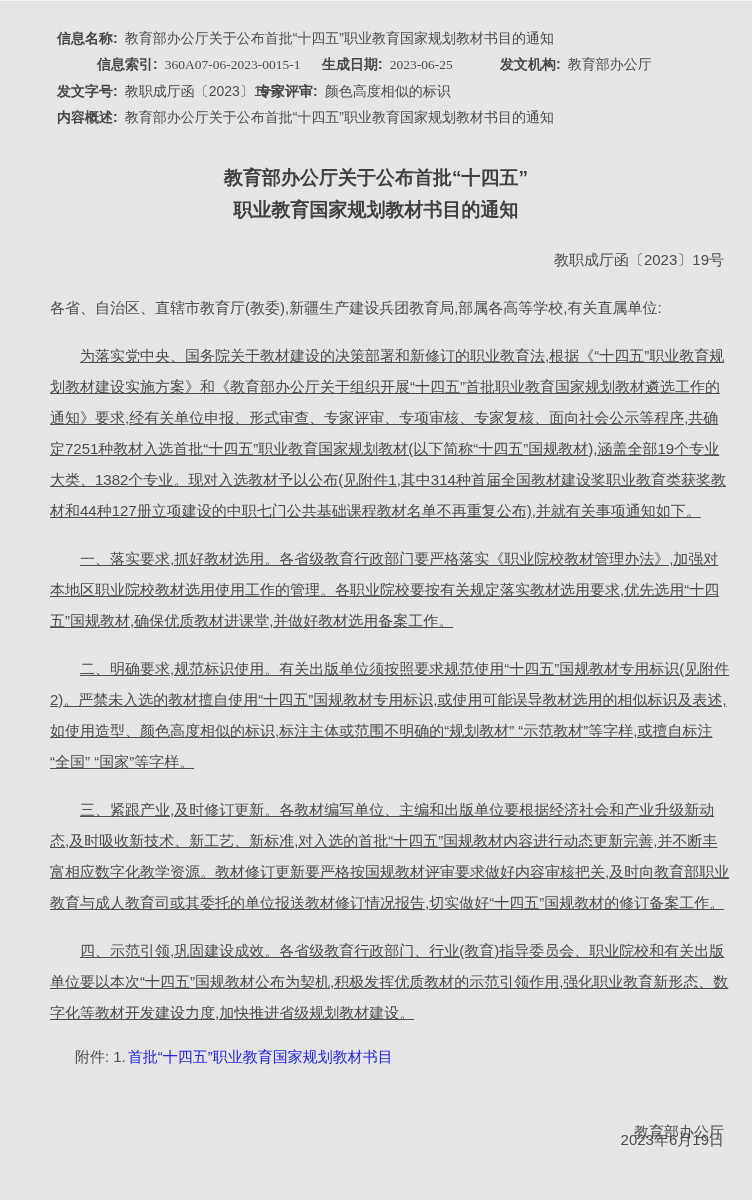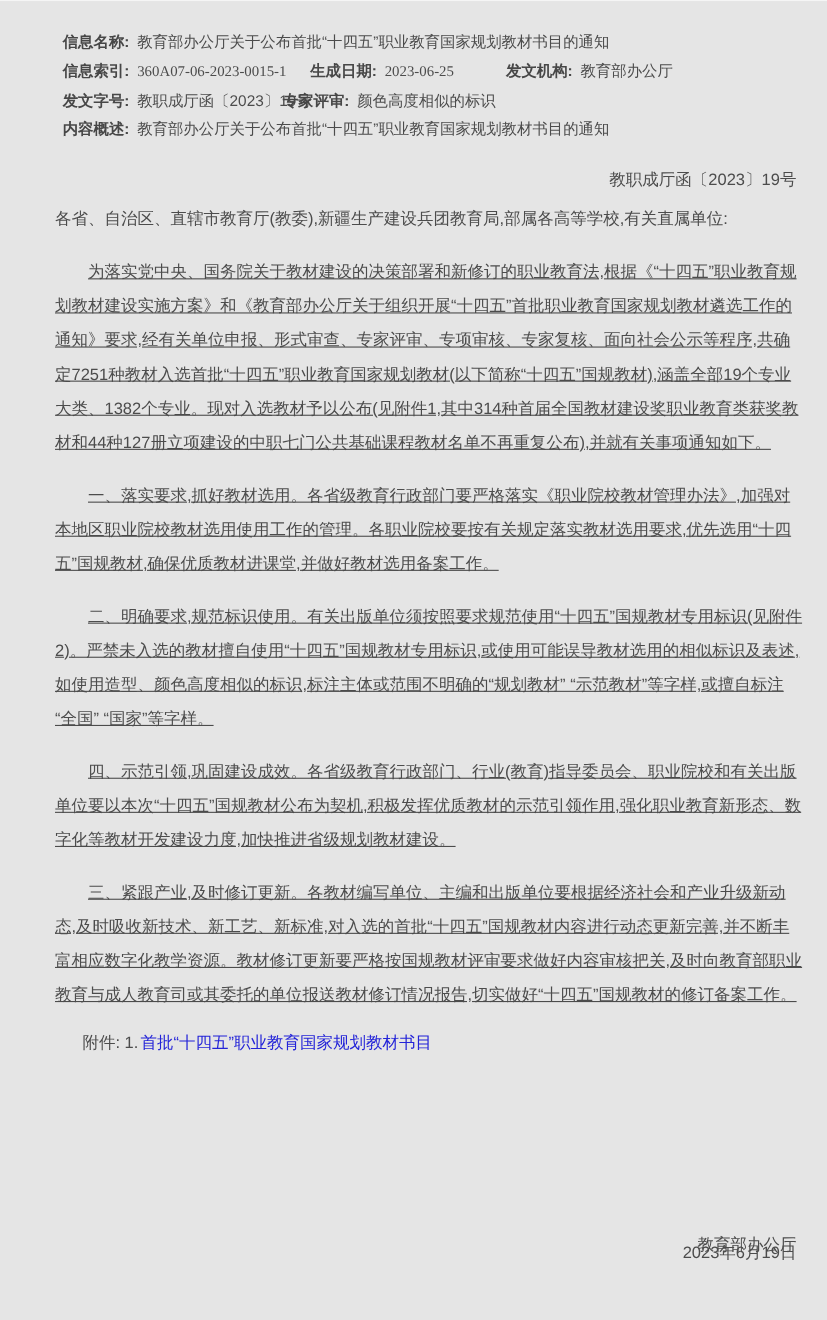--- a/index.html
+++ b/index.html
@@ -19,21 +19,21 @@
     padding: 24px 22px 0 57px;
     font-size: 14px;
     line-height: 26px;
     color: #4c4c4c;
   }
   .meta .label { font-weight: bold; color: #474747; margin-right: 7px; }
   .meta .value { color: #4c4c4c; }
   .meta .value.serif { font-family: "Liberation Serif", "DejaVu Serif", serif; font-size: 13.5px; }
   .meta-row { white-space: nowrap; }
   .pair { display: inline-block; vertical-align: top; }
-  .pair.w1 { width: 225px; }
+  .pair.w1 { width: 225px; margin-left: 40px; }
   .pair.w2 { width: 178px; }
   .pair.w3 { width: 200px; }
   
   .title {
     margin-top: 32px;
     text-align: center;
     font-size: 19px;
     font-weight: bold;
     color: #404040;
     line-height: 32px;
@@ -43,21 +43,21 @@
   .doc-number {
     margin-top: 24px;
     padding-right: 28px;
     text-align: right;
     font-size: 15px;
     color: #4c4c4c;
     line-height: 20px;
   }
   
   .body-text { padding: 0 22px 0 50px; font-size: 15px; color: #4c4c4c; }
-  .salutation { margin-top: 10px; line-height: 31px; }
+  .salutation { margin-top: 22px; line-height: 31px; }
   .para { margin-top: 17px; line-height: 31px; text-indent: 2em; text-decoration: underline; }
   
   .attachments { margin-top: 14px; font-size: 15px; }
   .attachment-line { line-height: 30px; }
   .attachment-line.second { margin-top: 17px; padding-left: 43px; }
   .att-label { color: #4c4c4c; padding-left: 25px; margin-right: 4px; }
   .att-num { color: #4c4c4c; margin-right: 2px; }
   .att-link { color: #2323d8; text-decoration: none; cursor: pointer; }
   
   .signer, .sign-date {
@@ -93,30 +93,34 @@
         <span class="label">发文字号:</span><span class="value">教职成厅函〔2023〕19号</span>
       </span><span class="pair">
         <span class="label">专家评审:</span><span class="value">颜色高度相似的标识</span>
       </span>
     </div>
     <div class="meta-row">
       <span class="label">内容概述:</span><span class="value">教育部办公厅关于公布首批“十四五”职业教育国家规划教材书目的通知</span>
     </div>
   </div>
 
+  <h1 class="title">
+    <span class="title-line">教育部办公厅关于公布首批“十四五”</span>
+    <span class="title-line">职业教育国家规划教材书目的通知</span>
+  </h1>
 
   <div class="doc-number">教职成厅函〔2023〕19号</div>
 
   <div class="body-text">
     <p class="salutation">各省、自治区、直辖市教育厅(教委),新疆生产建设兵团教育局,部属各高等学校,有关直属单位:</p>
     <p class="para">为落实党中央、国务院关于教材建设的决策部署和新修订的职业教育法,根据《“十四五”职业教育规划教材建设实施方案》和《教育部办公厅关于组织开展“十四五”首批职业教育国家规划教材遴选工作的通知》要求,经有关单位申报、形式审查、专家评审、专项审核、专家复核、面向社会公示等程序,共确定7251种教材入选首批“十四五”职业教育国家规划教材(以下简称“十四五”国规教材),涵盖全部19个专业大类、1382个专业。现对入选教材予以公布(见附件1,其中314种首届全国教材建设奖职业教育类获奖教材和44种127册立项建设的中职七门公共基础课程教材名单不再重复公布),并就有关事项通知如下。</p>
     <p class="para">一、落实要求,抓好教材选用。各省级教育行政部门要严格落实《职业院校教材管理办法》,加强对本地区职业院校教材选用使用工作的管理。各职业院校要按有关规定落实教材选用要求,优先选用“十四五”国规教材,确保优质教材进课堂,并做好教材选用备案工作。</p>
     <p class="para">二、明确要求,规范标识使用。有关出版单位须按照要求规范使用“十四五”国规教材专用标识(见附件2)。严禁未入选的教材擅自使用“十四五”国规教材专用标识,或使用可能误导教材选用的相似标识及表述,如使用造型、颜色高度相似的标识,标注主体或范围不明确的“规划教材” “示范教材”等字样,或擅自标注“全国” “国家”等字样。</p>
+    <p class="para">三、紧跟产业,及时修订更新。各教材编写单位、主编和出版单位要根据经济社会和产业升级新动态,及时吸收新技术、新工艺、新标准,对入选的首批“十四五”国规教材内容进行动态更新完善,并不断丰富相应数字化教学资源。教材修订更新要严格按国规教材评审要求做好内容审核把关,及时向教育部职业教育与成人教育司或其委托的单位报送教材修订情况报告,切实做好“十四五”国规教材的修订备案工作。</p>
     <p class="para">四、示范引领,巩固建设成效。各省级教育行政部门、行业(教育)指导委员会、职业院校和有关出版单位要以本次“十四五”国规教材公布为契机,积极发挥优质教材的示范引领作用,强化职业教育新形态、数字化等教材开发建设力度,加快推进省级规划教材建设。</p>
-    <p class="para">三、紧跟产业,及时修订更新。各教材编写单位、主编和出版单位要根据经济社会和产业升级新动态,及时吸收新技术、新工艺、新标准,对入选的首批“十四五”国规教材内容进行动态更新完善,并不断丰富相应数字化教学资源。教材修订更新要严格按国规教材评审要求做好内容审核把关,及时向教育部职业教育与成人教育司或其委托的单位报送教材修订情况报告,切实做好“十四五”国规教材的修订备案工作。</p>
 
     <div class="attachments">
       <div class="attachment-line">
         <span class="att-label">附件:</span><span class="att-num">1.</span><a class="att-link" href="#">首批“十四五”职业教育国家规划教材书目</a>
       </div>
     </div>
   </div>
 
   <div class="signer">教育部办公厅</div>
   <div class="sign-date">2023年6月19日</div>

